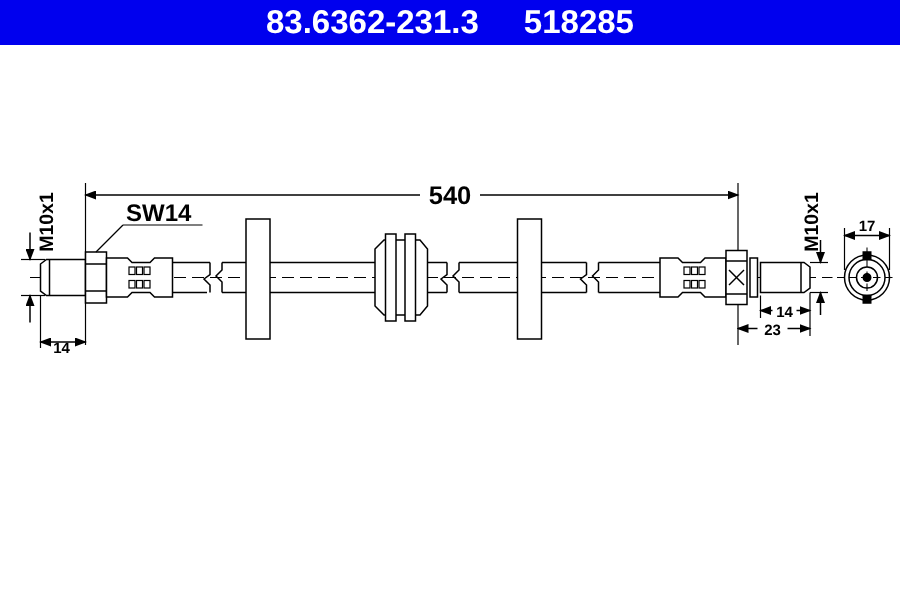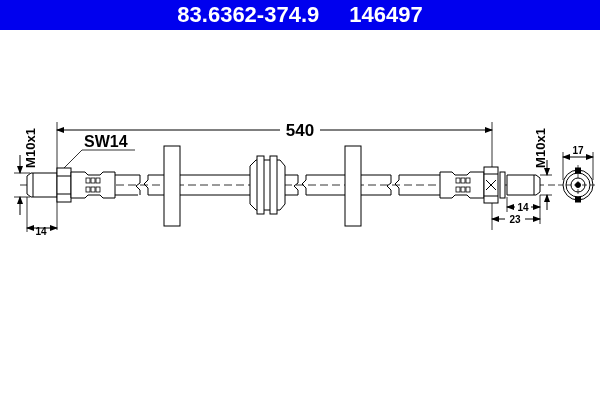--- a/index.html
+++ b/index.html
@@ -13,23 +13,23 @@
   }
   .header span { display: inline-block; }
   .header .gap { width: 30px; }
   .drawing { position: absolute; left: 0; top: 0; width: 600px; height: 400px; }
   .dimtext { font-family: "Liberation Sans", sans-serif; font-weight: bold; fill: #000; }
 </style>
 </head>
 <body>
 
 <div class="header">
-  <span>83.6362-374.9</span>
+  <span>83.6362-231.3</span>
   <span class="gap"></span>
-  <span>146497</span>
+  <span>518285</span>
 </div>
 
 <svg class="drawing" viewBox="0 0 600 400" width="600" height="400" xmlns="http://www.w3.org/2000/svg">
   <defs>
     <marker id="arr" markerWidth="8" markerHeight="6" refX="7" refY="3" orient="auto-start-reverse" markerUnits="userSpaceOnUse">
       <path d="M0,0 L8,3 L0,6 Z" fill="#000"></path>
     </marker>
   </defs>
 
   <g stroke="#000" fill="none" stroke-width="1">

